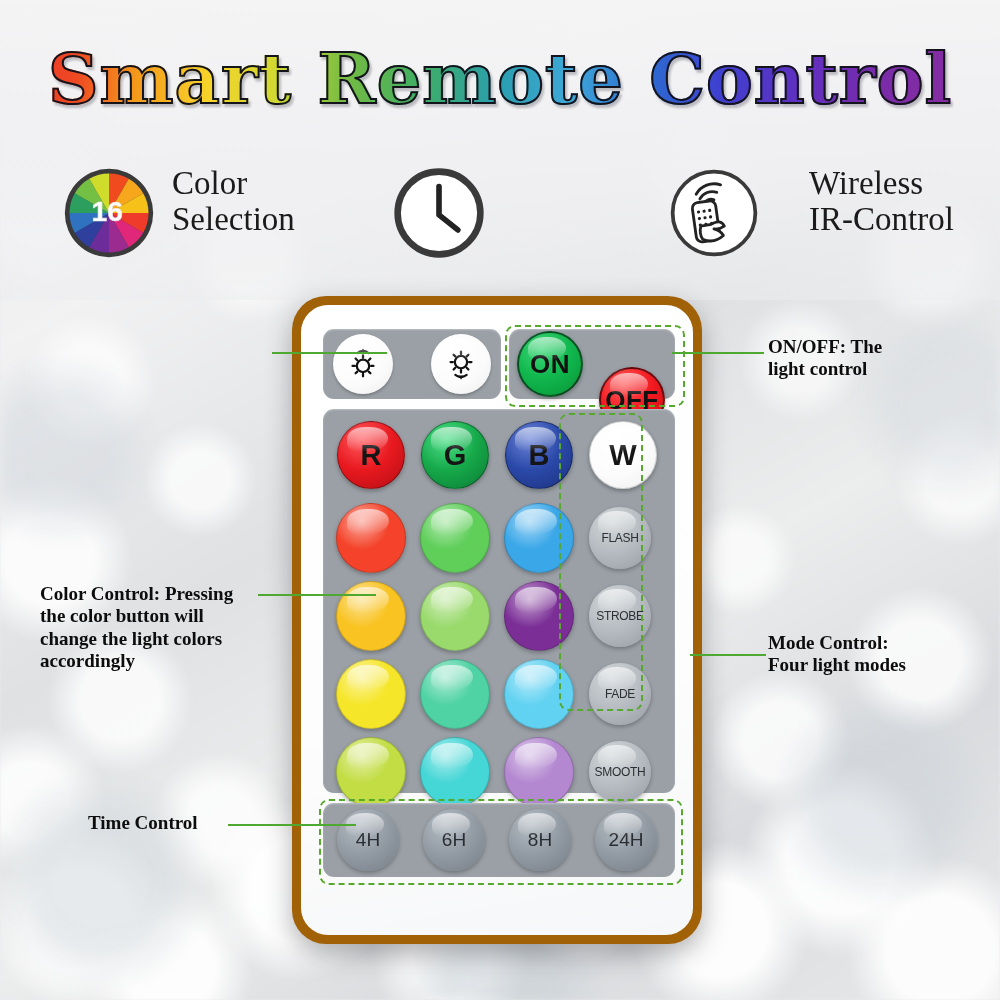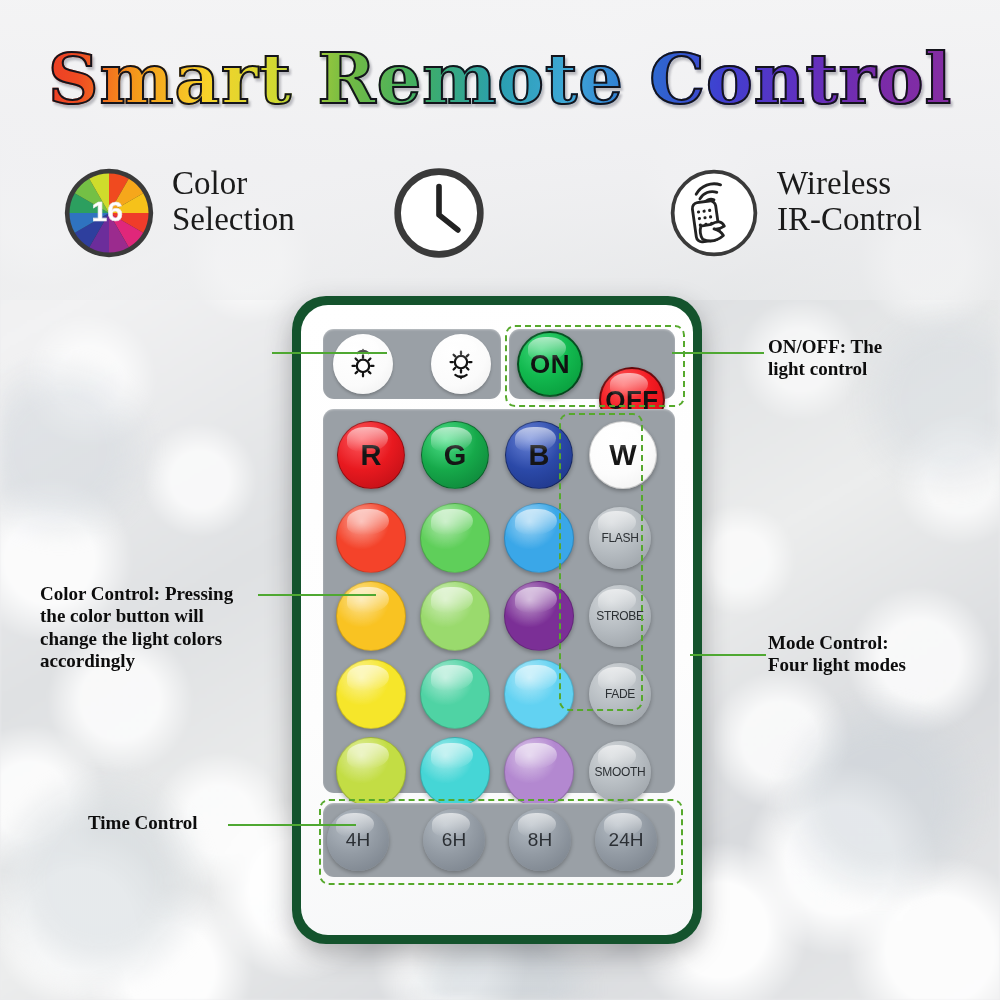--- a/index.html
+++ b/index.html
@@ -94,27 +94,27 @@
   }
   .feature { display: flex; align-items: flex-start; }
   .feat-icon { flex: 0 0 auto; }
   .feat-label {
     font-family: "Liberation Serif", serif;
     font-size: 33px; color: #1b1b1b; line-height: 1.08;
     margin-left: 16px; white-space: pre-line;
   }
   #f-color { width: 330px; }
   #f-time  { width: 275px; }
-  #f-wifi  { width: 295px; }
+  #f-wifi  { width: 295px; gap: 32px; }
 
   
   #remote {
     position: absolute; left: 292px; top: 296px;
     width: 410px; height: 648px;
-    background: #14532d;
+    background: #a16207;
     border-radius: 34px;
     box-shadow: 0 10px 26px rgba(40,40,45,.35);
     padding: 9px;
     box-sizing: border-box;
   }
   #remote-face {
     width: 100%; height: 100%;
     background: linear-gradient(170deg, #ffffff 0%, #fdfdfd 60%, #f6f7f8 100%);
     border-radius: 27px;
     position: relative;
@@ -394,21 +394,21 @@
         </div>
         <div class="btn btn-mode gloss" style="top:254px;">
           <span>FADE</span>
         </div>
         <div class="btn btn-mode gloss" style="top:332px;">
           <span>SMOOTH</span>
         </div>
       </div>
 
       <div class="panel" id="panel-time">
-        <div class="btn btn-time gloss" style="left:4px;">
+        <div class="btn btn-time gloss" style="left:14px;">
           <span>4H</span>
         </div>
         <div class="btn btn-time gloss" style="left:100px;">
           <span>6H</span>
         </div>
         <div class="btn btn-time gloss" style="left:186px;">
           <span>8H</span>
         </div>
         <div class="btn btn-time gloss" style="left:272px;">
           <span>24H</span>

